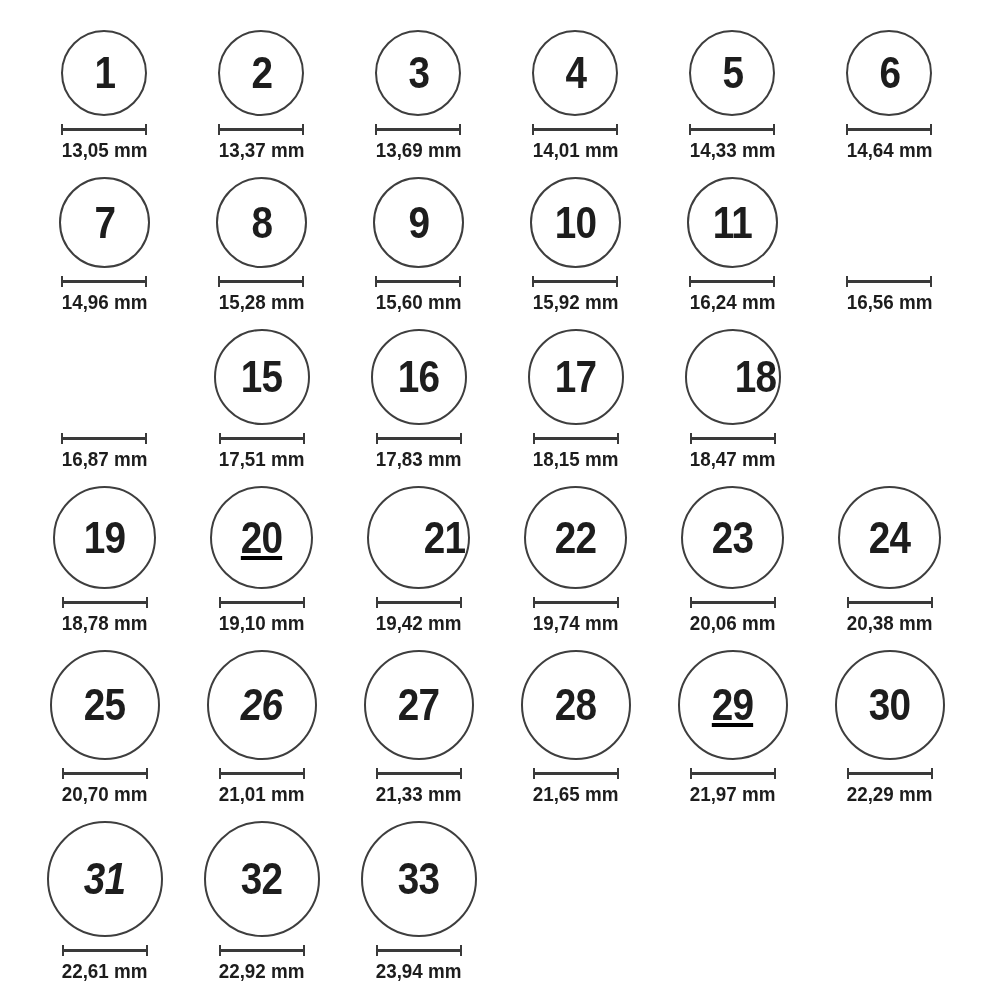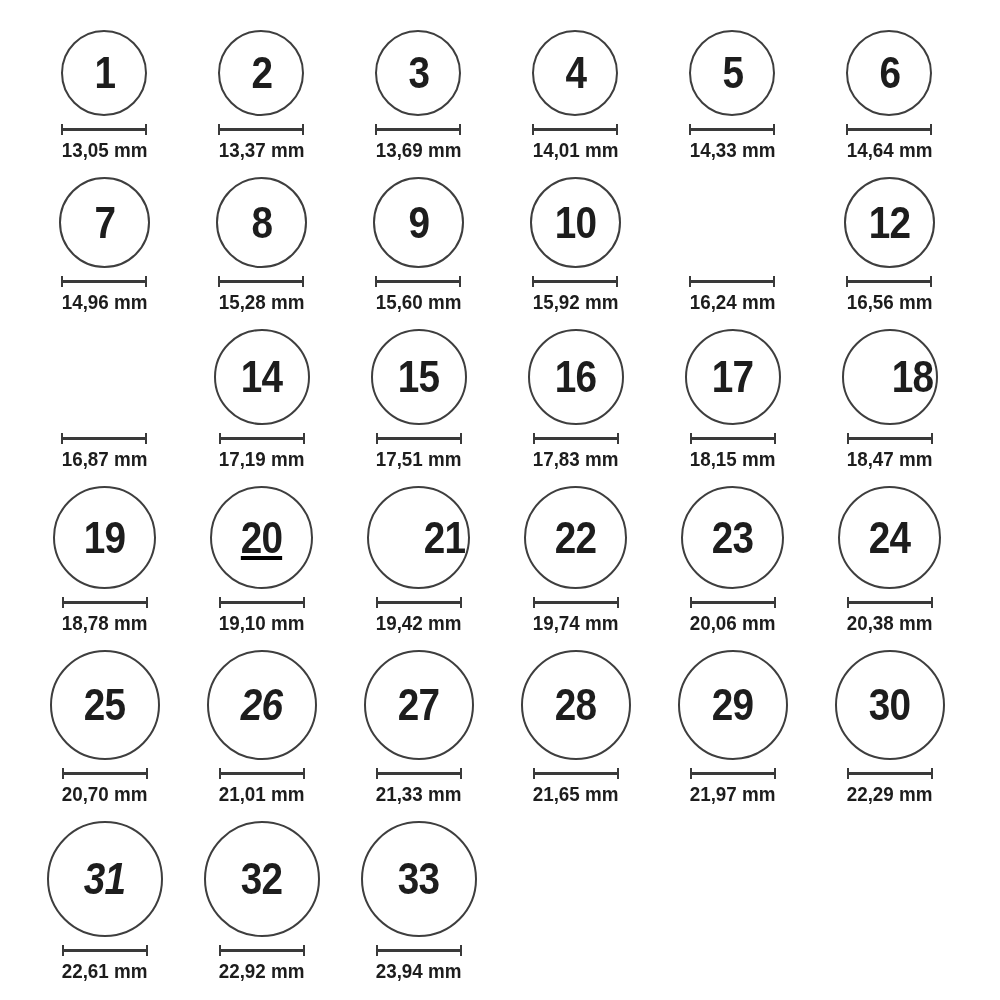--- a/index.html
+++ b/index.html
@@ -148,42 +148,35 @@
     <span class="label">15,60 mm</span>
   </div>
       <div class="cell">
     <div class="circle" style="width: 91px; height: 91px;">
       <span class="num">10</span>
     </div>
     <div class="dim"></div>
     <span class="label">15,92 mm</span>
   </div>
       <div class="cell">
+    <div class="circle" style="width: 91px; height: 91px;">
+      <span class="num">11</span>
+    </div>
     <div class="dim"></div>
     <span class="label">16,24 mm</span>
   </div>
       <div class="cell">
-    <div class="circle" style="width: 91px; height: 91px;">
-      <span class="num">12</span>
-    </div>
     <div class="dim"></div>
     <span class="label">16,56 mm</span>
   </div>
     </div>
     <div class="row">
       <div class="cell">
     <div class="dim"></div>
     <span class="label">16,87 mm</span>
-  </div>
-      <div class="cell">
-    <div class="circle" style="width: 96px; height: 96px;">
-      <span class="num">14</span>
-    </div>
-    <div class="dim"></div>
-    <span class="label">17,19 mm</span>
   </div>
       <div class="cell">
     <div class="circle" style="width: 96px; height: 96px;">
       <span class="num">15</span>
     </div>
     <div class="dim"></div>
     <span class="label">17,51 mm</span>
   </div>
       <div class="cell">
     <div class="circle" style="width: 96px; height: 96px;">
@@ -274,21 +267,21 @@
     <span class="label">21,33 mm</span>
   </div>
       <div class="cell">
     <div class="circle" style="width: 110px; height: 110px; text-align: center;">
       <span class="num">28</span>
     </div>
     <div class="dim"></div>
     <span class="label">21,65 mm</span>
   </div>
       <div class="cell">
-    <div class="circle" style="width: 110px; height: 110px;">
+    <div class="circle" style="width: 110px; height: 110px; text-decoration: underline;">
       <span class="num">29</span>
     </div>
     <div class="dim"></div>
     <span class="label">21,97 mm</span>
   </div>
       <div class="cell">
     <div class="circle" style="width: 110px; height: 110px;">
       <span class="num">30</span>
     </div>
     <div class="dim"></div>

